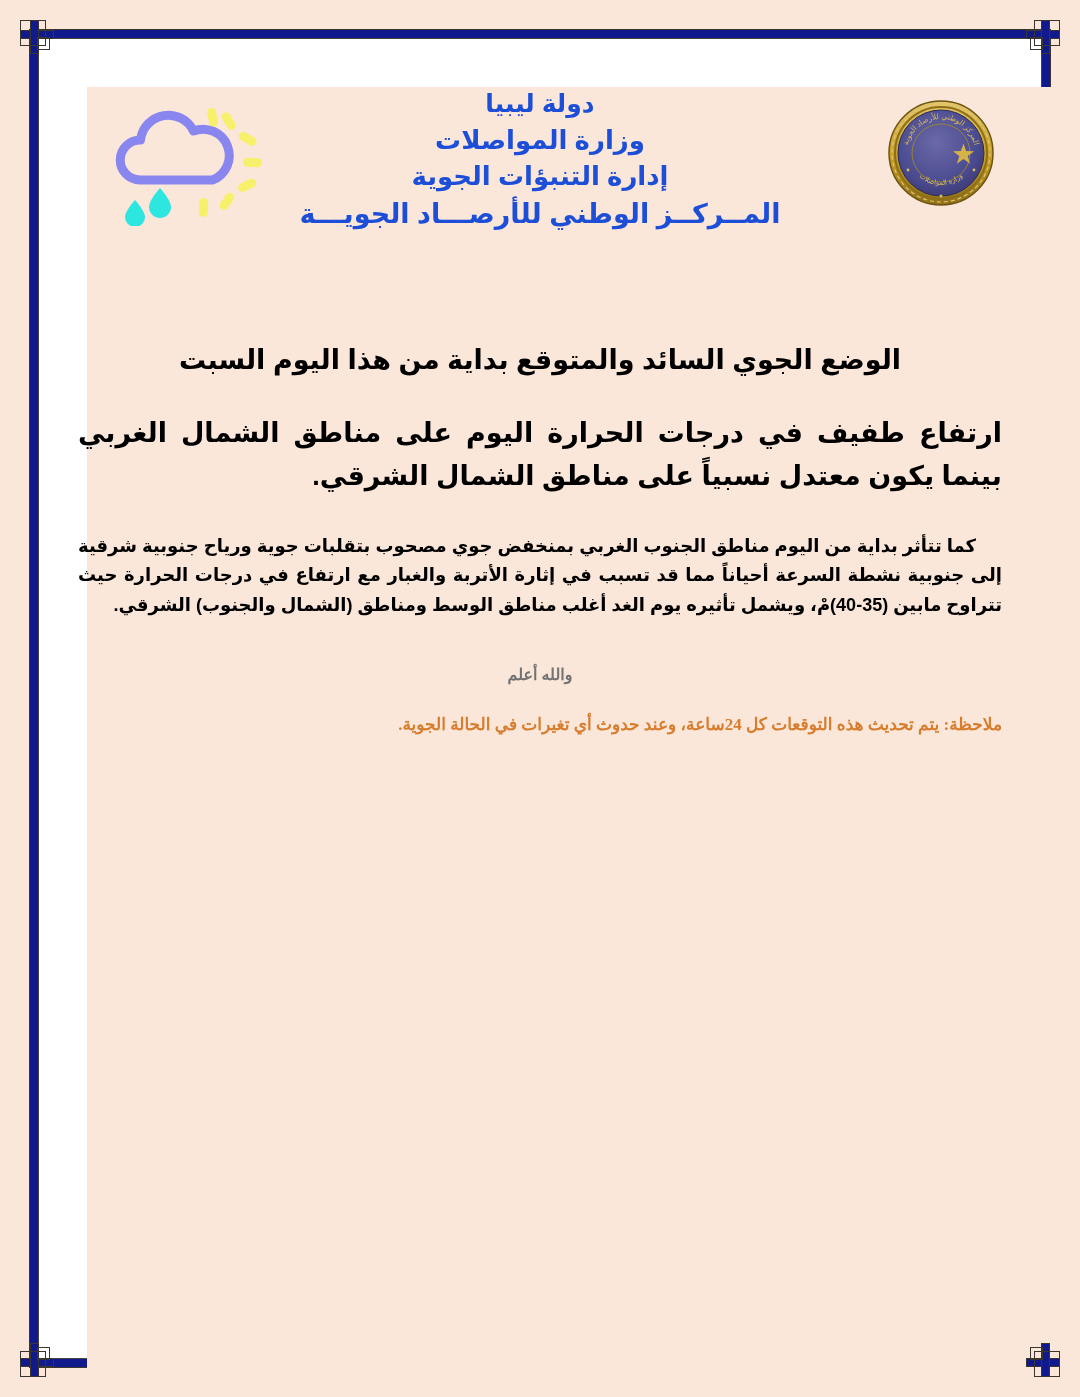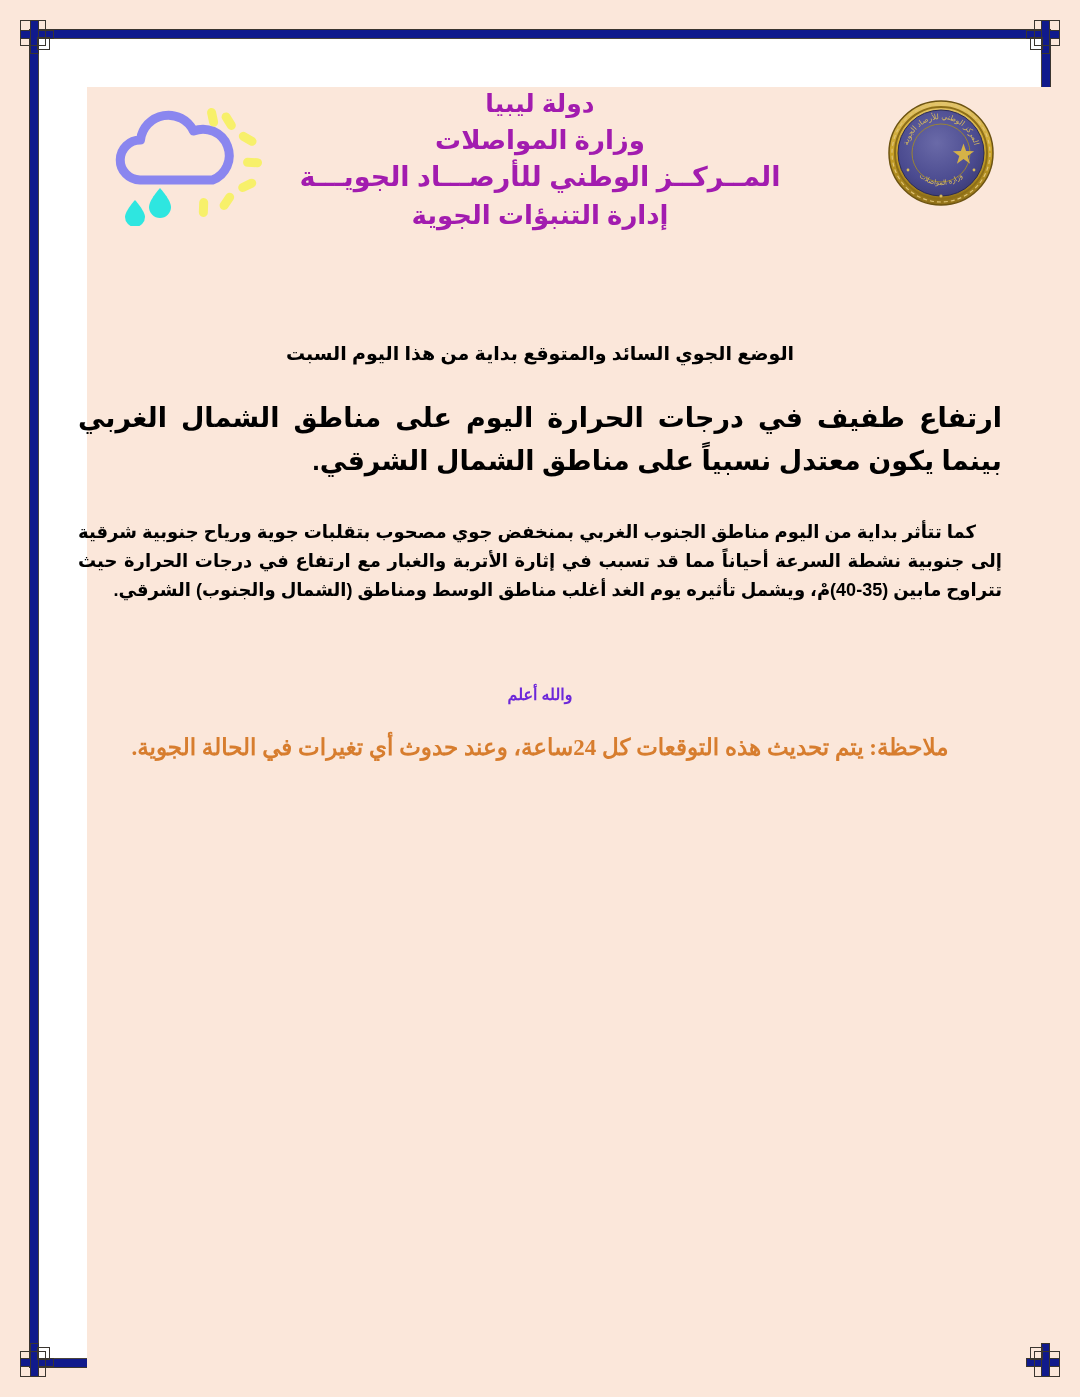--- a/index.html
+++ b/index.html
@@ -102,21 +102,21 @@
   .header {
     position: relative;
     height: 210px;
   }
   .header-titles {
     position: absolute;
     left: 0; right: 0;
     top: 8px;
     text-align: center;
     line-height: 1.42;
-    color: #a21caf;
+    color: #1d4ed8;
     font-weight: bold;
     font-size: 27px;
   }
   .header-titles .line {
     display: block;
     letter-spacing: 0.4px;
   }
   .header-titles .line-1 { font-size: 25px; }
   .header-titles .line-2 { font-size: 26px; }
   .header-titles .line-3 { font-size: 27px; }
@@ -138,21 +138,21 @@
     top: 22px;
     width: 106px;
     height: 106px;
   }
 
   
   .subtitle {
     margin-top: 48px;
     text-align: center;
     font-weight: bold;
-    font-size: 19px;
+    font-size: 27px;
     line-height: 1.85;
     color: #000;
     padding: 0 40px;
   }
 
   
   .body-block { margin-top: 26px; }
   .para {
     font-weight: bold;
     color: #000;
@@ -168,31 +168,30 @@
     margin-bottom: 34px;
   }
   .para.p2 {
     text-indent: 26px;
     font-size: 18px;
     line-height: 1.62;
   }
 
   
   .closing {
-    margin-top: 80px;
+    margin-top: 45px;
     text-align: center;
     font-size: 16px;
     font-weight: bold;
-    color: #6d28d9;
+    color: #737373;
     font-family: "Liberation Serif", "DejaVu Serif", serif;
   }
   .note {
     margin-top: 30px;
-    text-align: center;
-    font-size: 23px;
+    font-size: 17px;
     font-weight: bold;
     color: #d77d2e;
     font-family: "Liberation Serif", "DejaVu Serif", serif;
     letter-spacing: 0.2px;
   }
 </style>
 </head>
 <body>
 
 <div class="frame-outer">
@@ -282,22 +281,22 @@
         <path d="M75.5 43.5 l2.6 7.6 8 0.1 -6.4 4.8 2.4 7.7 -6.6 -4.6 -6.6 4.6 2.4 -7.7 -6.4 -4.8 8 -0.1 z" fill="#d5b247"></path>
         <circle cx="53" cy="96" r="1.6" fill="#d8bb5c"></circle>
         <circle cx="20" cy="70" r="1.4" fill="#d8bb5c"></circle>
         <circle cx="86" cy="70" r="1.4" fill="#d8bb5c"></circle>
       </svg>
     </div>
 
     <div class="header-titles">
       <span class="line line-1">دولة ليبيا</span>
       <span class="line line-2">وزارة المواصلات</span>
+      <span class="line line-4">إدارة التنبؤات الجوية</span>
       <span class="line line-3">المــركــز الوطني للأرصـــاد الجويـــة</span>
-      <span class="line line-4">إدارة التنبؤات الجوية</span>
     </div>
   </div>
 
   <div class="subtitle">
     <span>الوضع الجوي السائد والمتوقع بداية من هذا اليوم السبت</span><br>
   </div>
 
   <div class="body-block">
     <p class="para p1">ارتفاع طفيف في درجات الحرارة اليوم على مناطق الشمال الغربي بينما يكون معتدل نسبياً على مناطق الشمال الشرقي.</p>
     <p class="para p2">كما تتأثر بداية من اليوم مناطق الجنوب الغربي بمنخفض جوي مصحوب بتقلبات جوية ورياح جنوبية شرقية إلى جنوبية نشطة السرعة أحياناً مما قد تسبب في إثارة الأتربة والغبار مع ارتفاع في درجات الحرارة حيث تتراوح مابين (35-40)مْ، ويشمل تأثيره يوم الغد أغلب مناطق الوسط ومناطق (الشمال والجنوب) الشرقي.</p>

